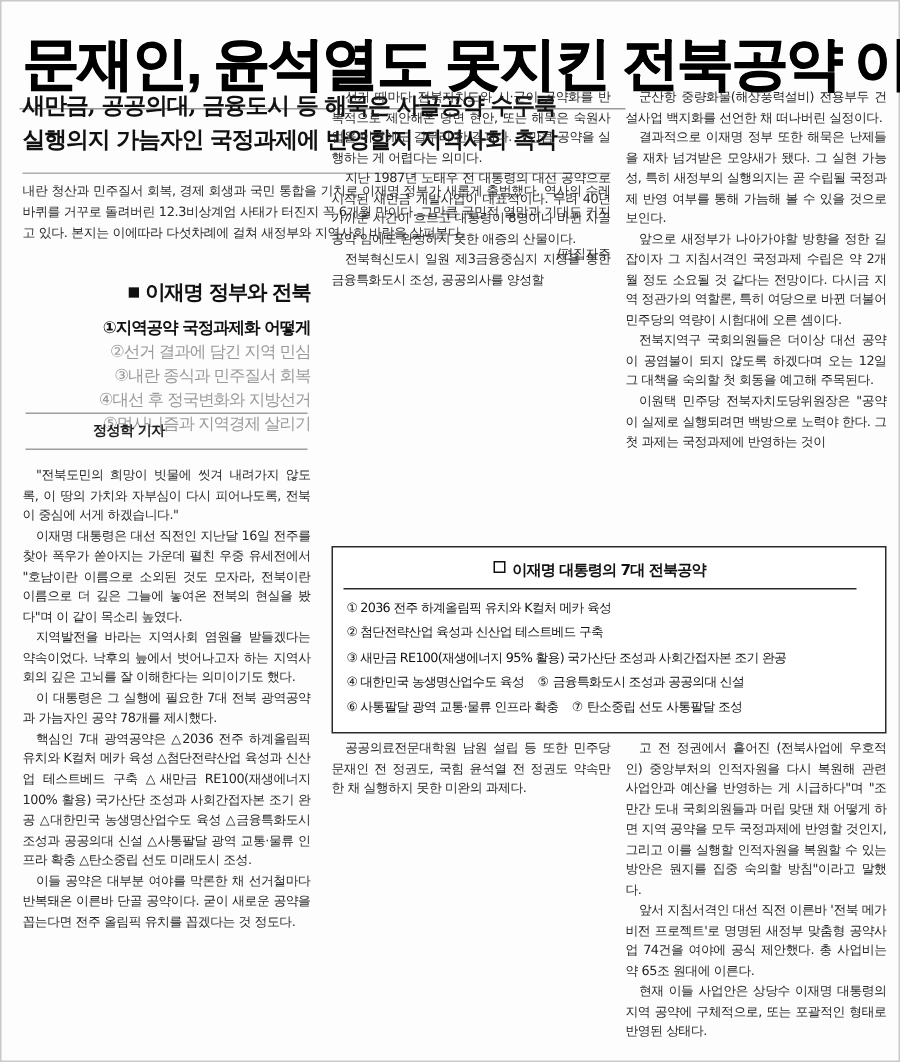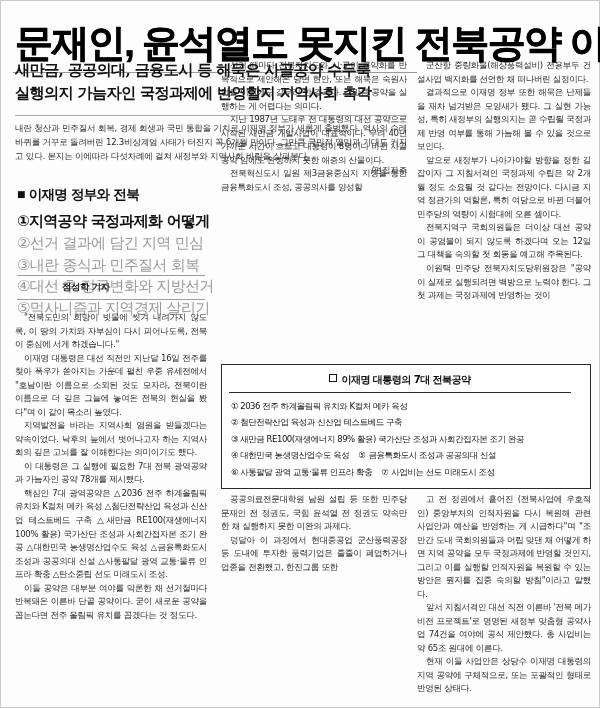--- a/index.html
+++ b/index.html
@@ -73,30 +73,30 @@
     font-size:8.6px;
     line-height:1.62;
     letter-spacing:-0.25px;
     text-align:justify;
     color:#2a2a2a;
   }
   .lead .sig{display:block;text-align:right;}
 
   
   .series{
-    position:absolute;left:6px;top:127px;width:190px;
+    position:absolute;left:6px;top:127px;width:190px;text-align:right;
   }
   .series .mark{
     font-size:13.6px;font-weight:700;letter-spacing:-0.8px;
     color:#111;margin-bottom:7px;
   }
   .series .mark .sq{font-size:9px;vertical-align:2px;margin-right:4px;}
   .series ol{list-style:none;margin:0;padding:0;}
   .series li{
-    font-size:15px;letter-spacing:-0.7px;
+    font-size:11px;letter-spacing:-0.7px;
     line-height:1.45;color:#9a9a9a;white-space:nowrap;
   }
   .series li.active{color:#111;font-weight:700;}
 
   .rule-a{position:absolute;left:6px;top:216px;width:188px;height:0;border-top:1px solid #9d9d9d;}
   .byline{
     position:absolute;left:6px;top:222px;width:188px;
     font-size:9.4px;letter-spacing:-0.4px;color:#222;font-weight:700;margin-left:45px;
   }
   .rule-b{position:absolute;left:6px;top:240px;width:188px;height:0;border-top:1px solid #9d9d9d;}
@@ -231,34 +231,33 @@
         </div>
         <div class="pbrule"></div>
         <ul>
           <li>
             <span class="num">①</span><span>2036 전주 하계올림픽 유치와 K컬처 메카 육성</span>
           </li>
           <li>
             <span class="num">②</span><span>첨단전략산업 육성과 신산업 테스트베드 구축</span>
           </li>
           <li>
-            <span class="num">③</span><span>새만금 RE100(재생에너지 89% 활용) 국가산단 조성과 사회간접자본 조기 완공</span>
+            <span class="num">③</span><span>새만금 RE100(재생에너지 95% 활용) 국가산단 조성과 사회간접자본 조기 완공</span>
           </li>
           <li>
             <span class="num">④</span><span>대한민국 농생명산업수도 육성</span><span class="num2">⑤</span><span>금융특화도시 조성과 공공의대 신설</span>
           </li>
           <li>
-            <span class="num">⑥</span><span>사통팔달 광역 교통·물류 인프라 확충</span><span class="num2">⑦</span><span>사업비는 선도 미래도시 조성</span>
+            <span class="num">⑥</span><span>사통팔달 광역 교통·물류 인프라 확충</span><span class="num2">⑦</span><span>탄소중립 선도 사통팔달 조성</span>
           </li>
         </ul>
       </div>
 
       <div class="body bodyM2">
         <p>공공의료전문대학원 남원 설립 등 또한 민주당 문재인 전 정권도, 국힘 윤석열 전 정권도 약속만 한 채 실행하지 못한 미완의 과제다.</p>
-        <p>덩달아 이 과정에서 현대중공업 군산풍력공장 등 도내에 투자한 풍력기업은 줄줄이 폐업하거나 업종을 전환했고, 한진그룹 또한</p>
       </div>
 
       <div class="body bodyR2">
         <p>고 전 정권에서 흩어진 (전북사업에 우호적인) 중앙부처의 인적자원을 다시 복원해 관련 사업안과 예산을 반영하는 게 시급하다"며 "조만간 도내 국회의원들과 머립 맞댄 채 어떻게 하면 지역 공약을 모두 국정과제에 반영할 것인지, 그리고 이를 실행할 인적자원을 복원할 수 있는 방안은 뭔지를 집중 숙의할 방침"이라고 말했다.</p>
         <p>앞서 지침서격인 대선 직전 이른바 '전북 메가비전 프로젝트'로 명명된 새정부 맞춤형 공약사업 74건을 여야에 공식 제안했다. 총 사업비는 약 65조 원대에 이른다.</p>
         <p>현재 이들 사업안은 상당수 이재명 대통령의 지역 공약에 구체적으로, 또는 포괄적인 형태로 반영된 상태다.</p>
       </div>
 
     </div>
   </div>

